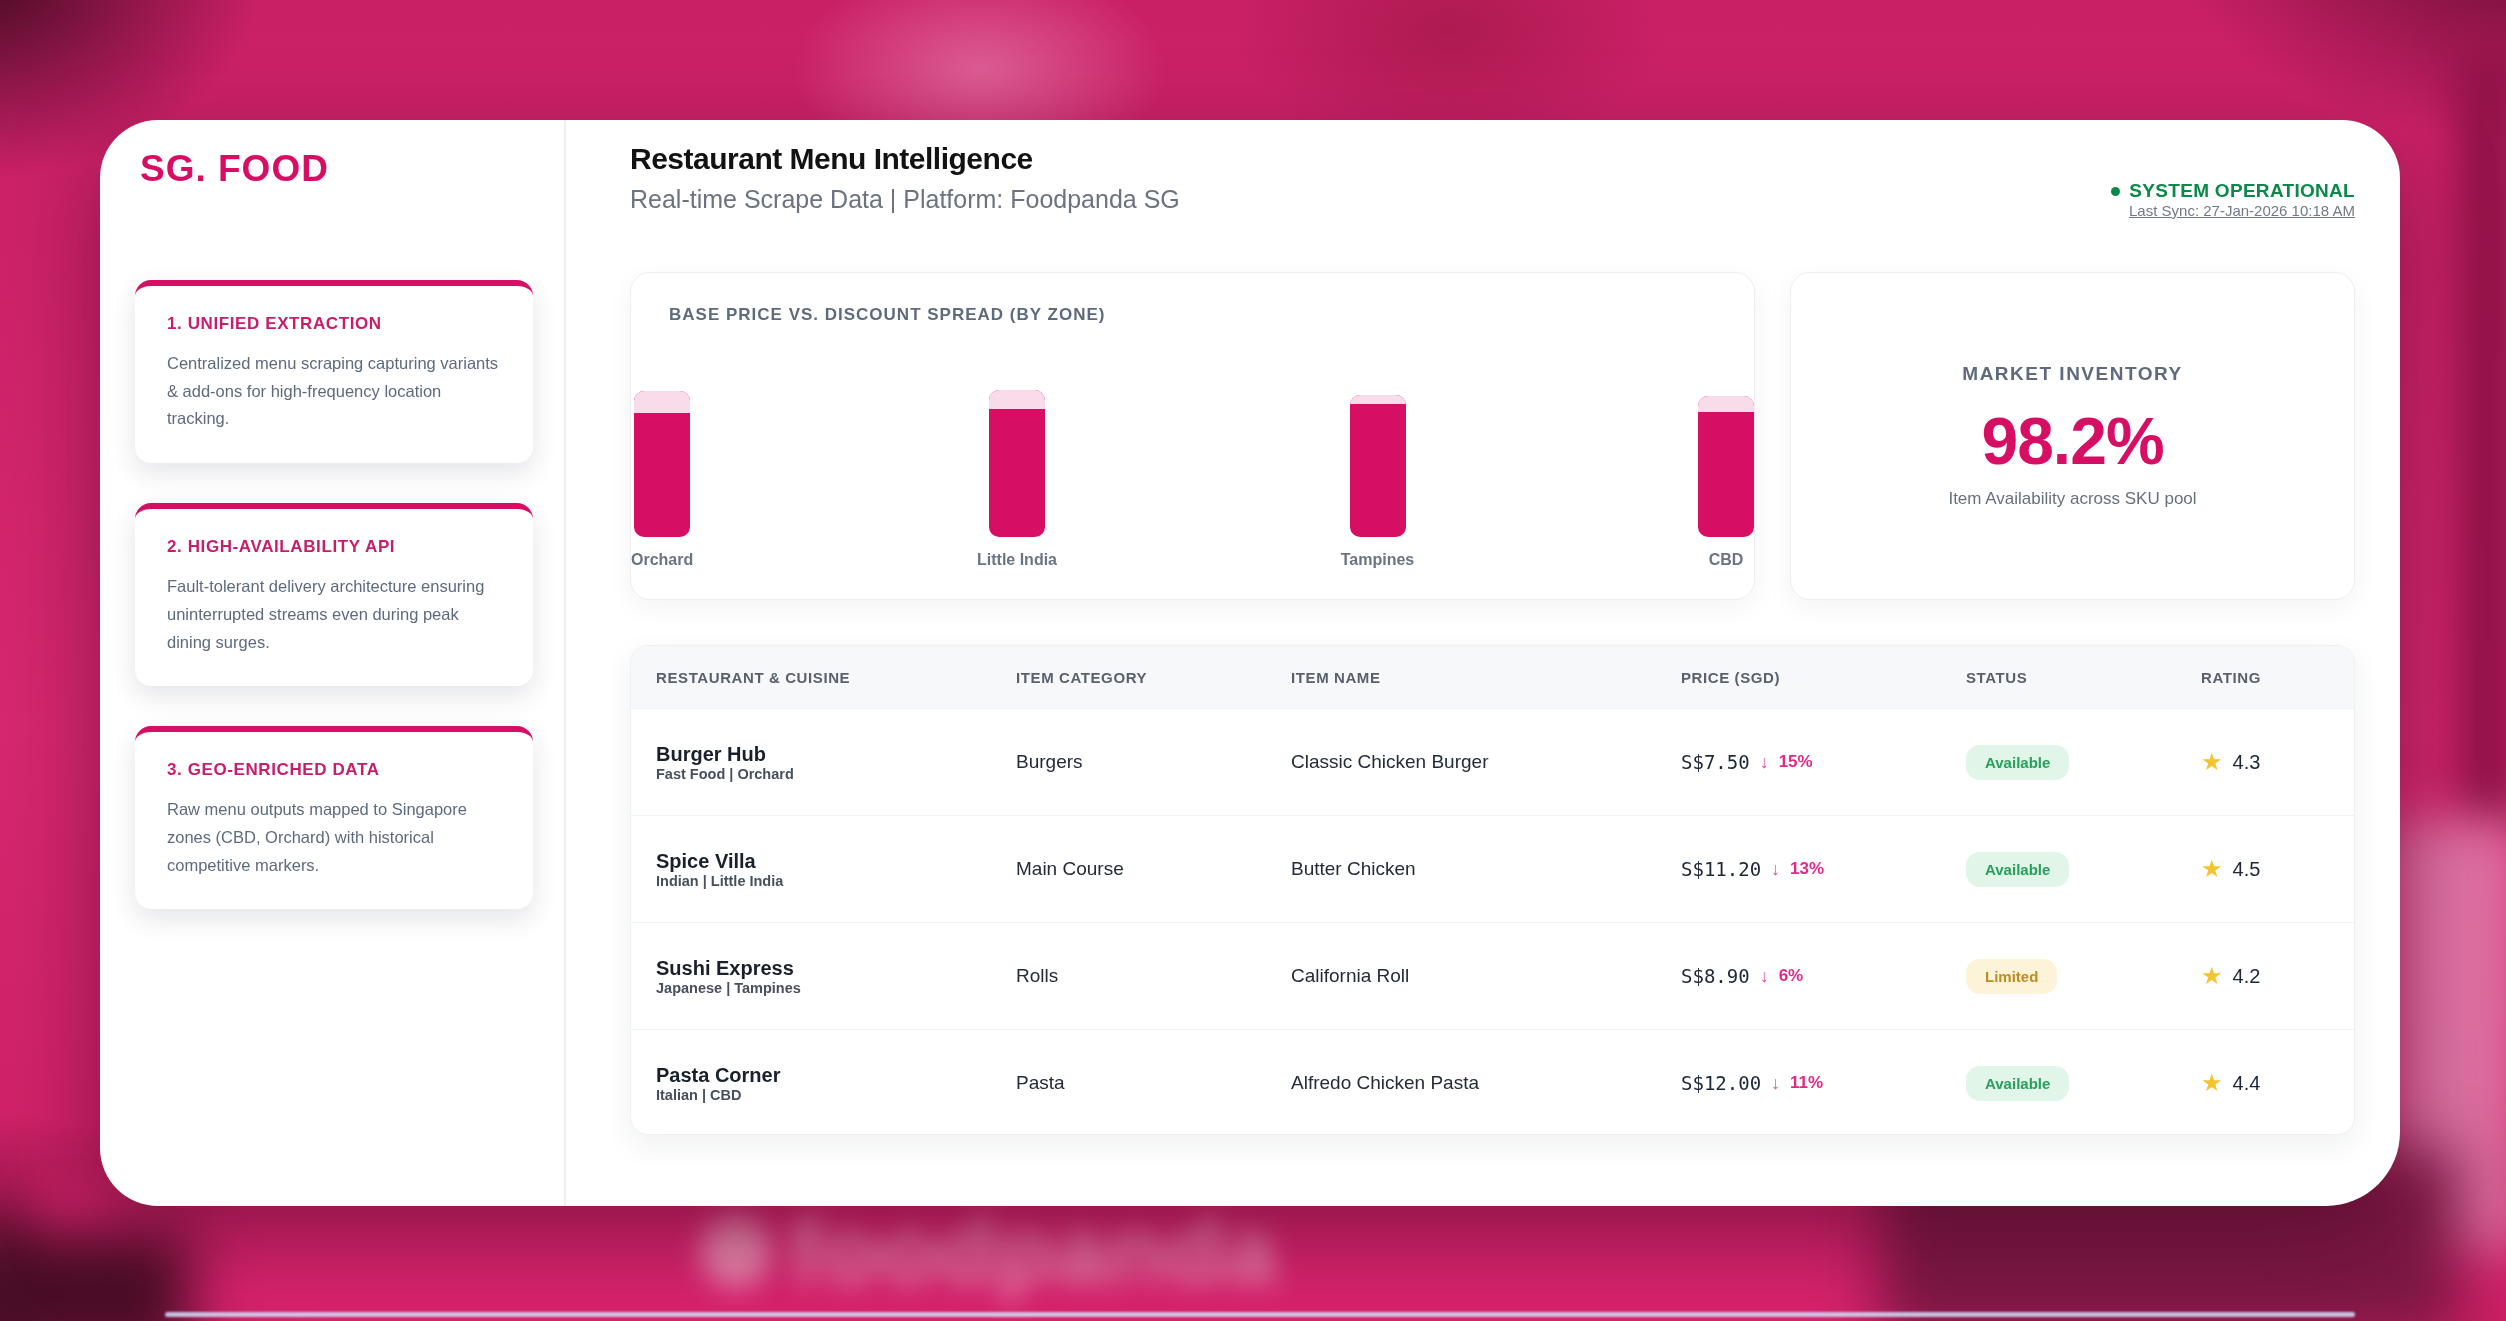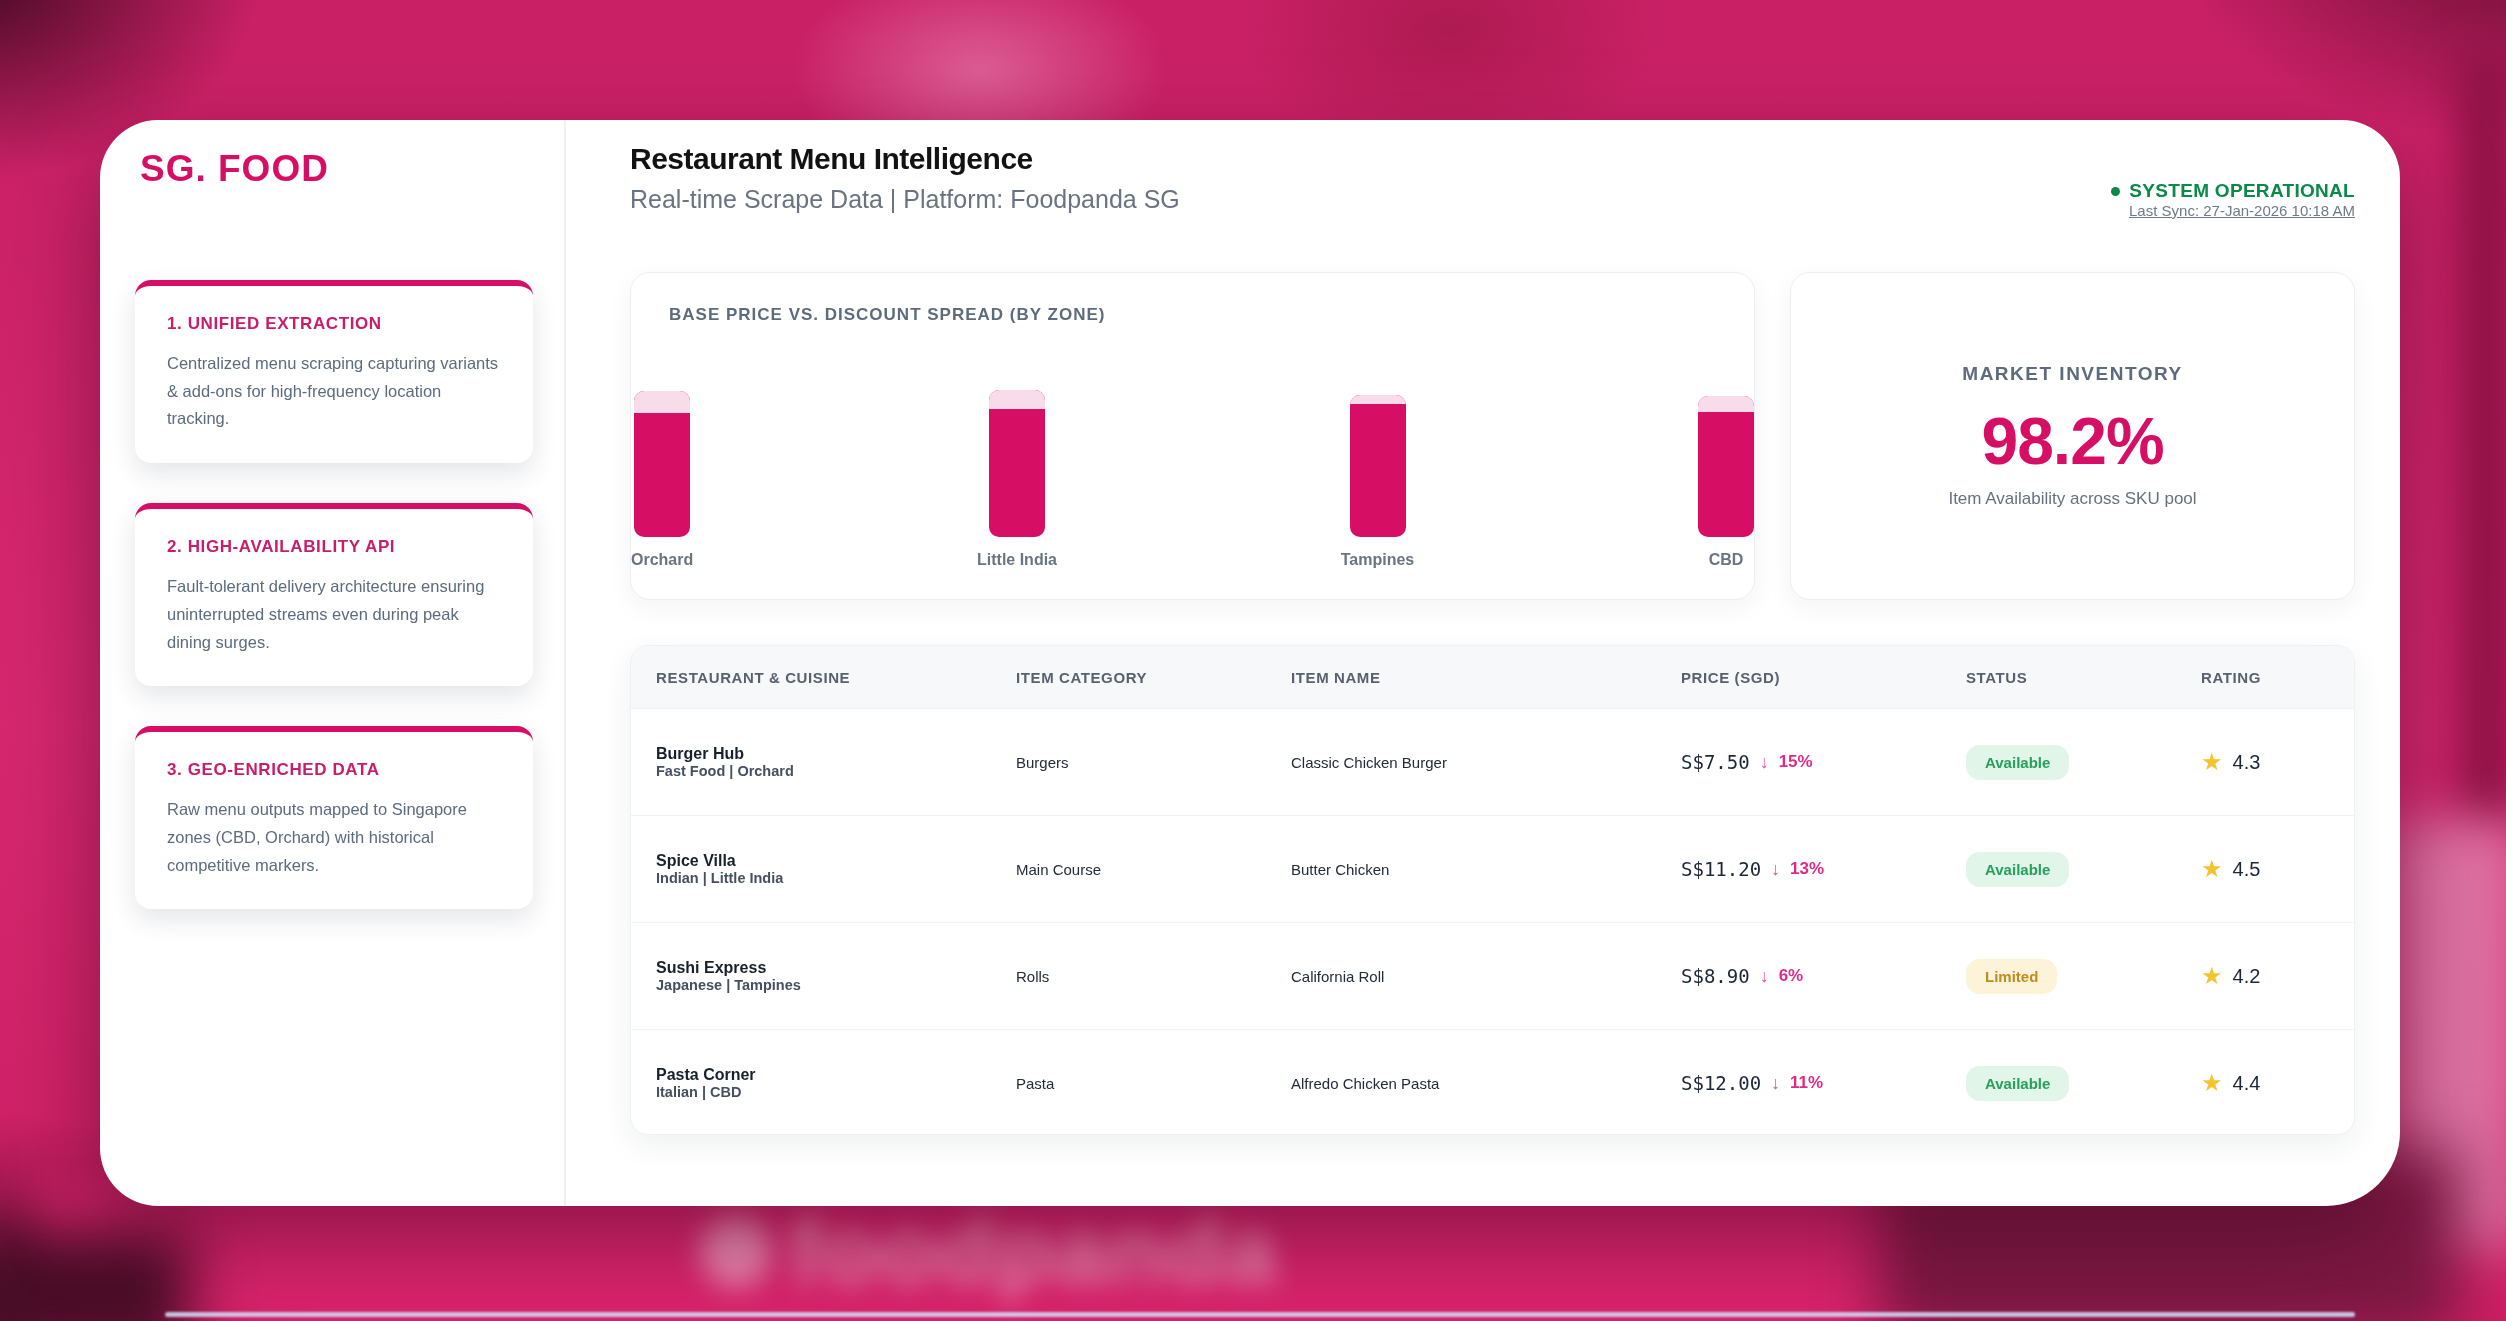--- a/index.html
+++ b/index.html
@@ -78,23 +78,23 @@
 
   
   .table-card { position:absolute; left:530px; top:525px; width:1725px; height:490px;
     background:#fff; border:1.5px solid #EEF0F3; border-radius:18px; overflow:hidden;
     box-shadow:0 10px 30px rgba(35,40,60,.07); }
   .t-head { display:grid; grid-template-columns:360px 275px 390px 285px 235px 1fr;
     background:#F7F8FA; height:62px; align-items:center; padding-left:25px; }
   .t-head-cell { color:#59616E; font-size:15px; font-weight:bold; letter-spacing:.6px; }
   .t-row { display:grid; grid-template-columns:360px 275px 390px 285px 235px 1fr;
     height:107px; align-items:center; padding-left:25px; border-top:1.5px solid #F1F2F5; }
-  .rest-name { color:#17202B; font-size:16px; font-weight:bold; }
+  .rest-name { color:#17202B; font-size:20px; font-weight:bold; }
   .rest-cuisine { margin-top:0; color:#46505E; font-size:14.5px; font-weight:bold; }
-  .cell-text { color:#232C38; font-size:15px; }
+  .cell-text { color:#232C38; font-size:19px; }
   .price-wrap { display:flex; align-items:center; gap:10px; }
   .price-val { font-family:"DejaVu Sans Mono", monospace; font-weight:normal; font-size:19px; color:#1C2738; }
   .price-arrow { color:#E84FA4; font-size:18px; font-weight:bold; }
   .price-disc { color:#E12A85; font-size:17px; font-weight:bold; }
   .badge { display:inline-block; padding:9px 19px; border-radius:14px; font-size:15px; font-weight:bold; }
   .badge-available { background:#E1F5E9; color:#27A05C; }
   .badge-limited { background:#FCF3D8; color:#BE8D1F; }
   .rating-wrap { display:flex; align-items:center; gap:10px; }
   .rating-star { color:#F4C430; font-size:24px; line-height:1; }
   .rating-num { color:#1C2738; font-size:20px; }

